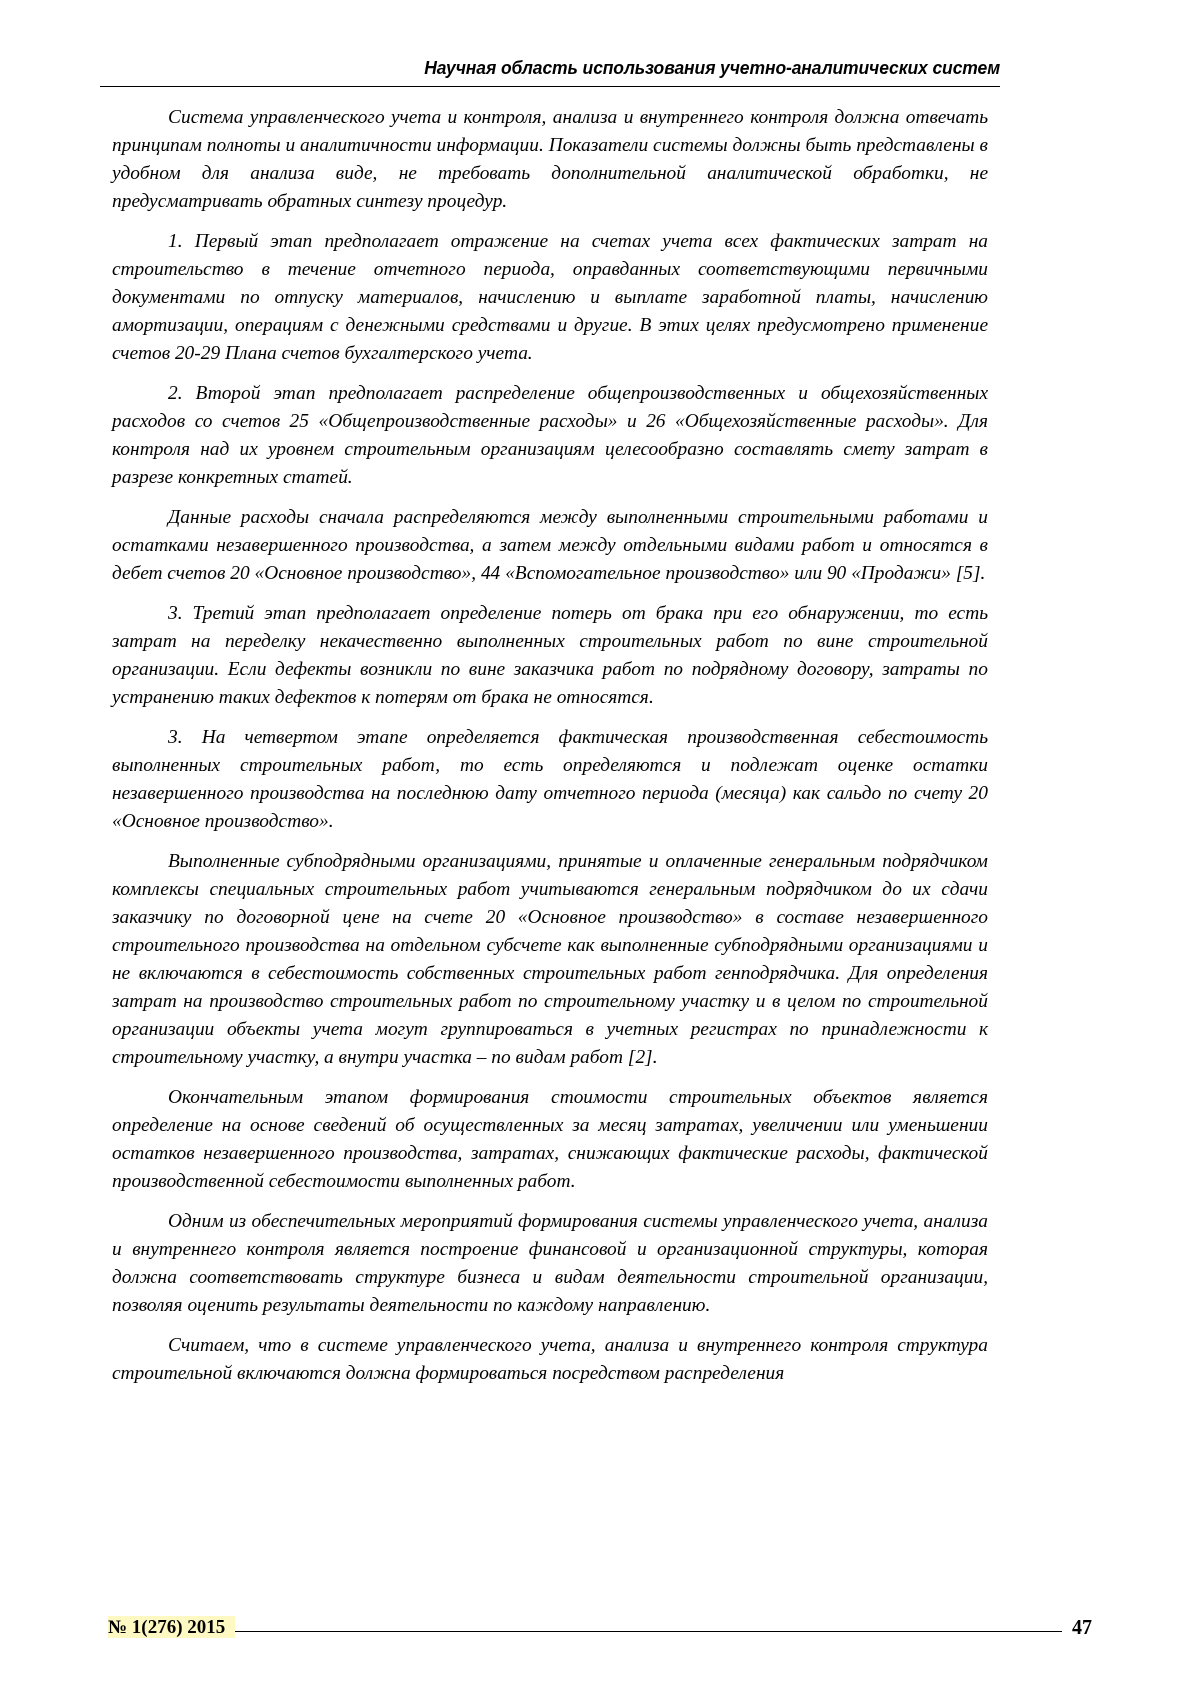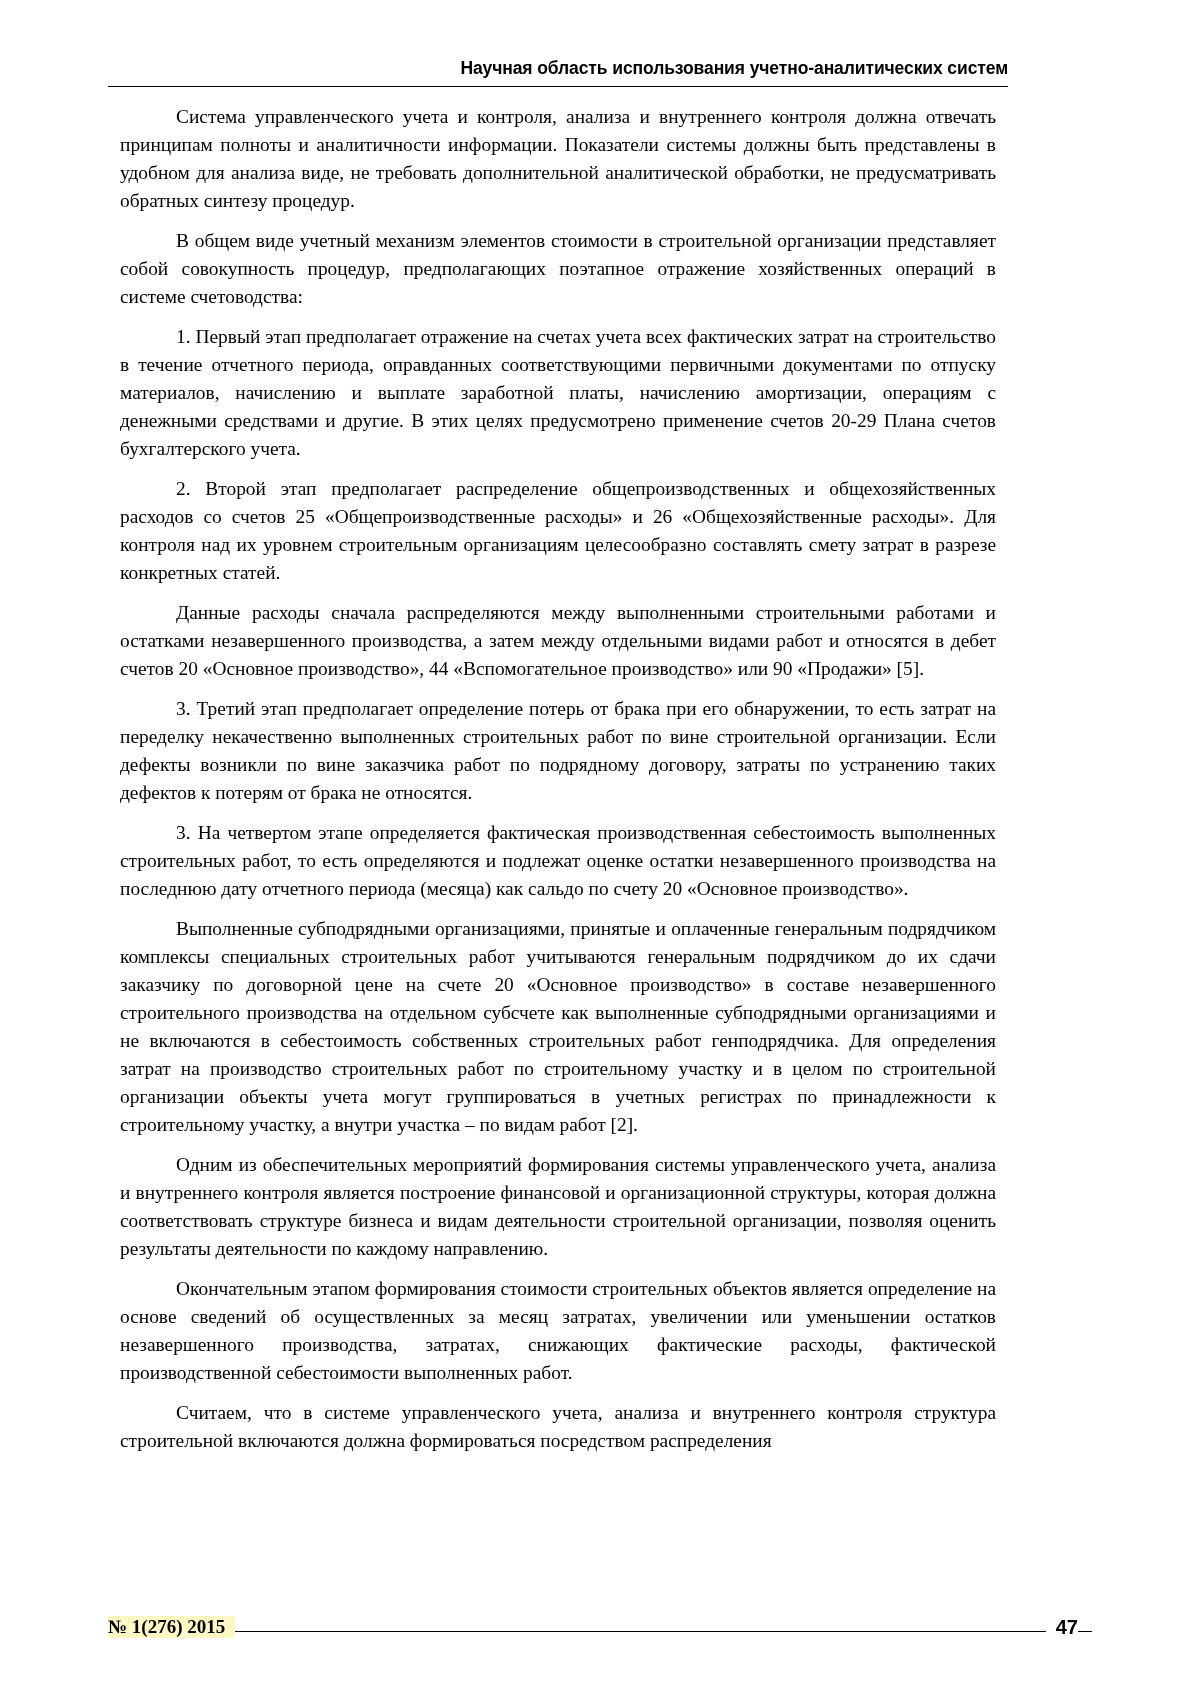--- a/index.html
+++ b/index.html
@@ -12,23 +12,24 @@
     width: 1200px;
     height: 1698px;
     margin: 0 auto;
     background: #ffffff;
     font-family: "Liberation Serif", "DejaVu Serif", serif;
     color: #000000;
     box-sizing: border-box;
   }
   .content {
     position: absolute;
-    left: 108px;
+    left: 100px;
     top: 58px;
     width: 900px;
+    font-style: italic;
   }
   .header {
     text-align: right;
     font-family: "Liberation Sans", sans-serif;
     font-weight: bold;
     font-size: 17.5px;
     letter-spacing: -0.1px;
     color: #000;
     padding-bottom: 5px;
     white-space: nowrap;
@@ -60,23 +61,23 @@
     top: 0;
     font-family: "Liberation Serif", serif;
     font-weight: bold;
     font-size: 19px;
     background: #fef9c3;
     padding-right: 10px;
     z-index: 2;
   }
   .footer-right {
     position: absolute;
-    right: 14px;
+    right: 0;
     top: 0;
-    font-family: Liberation Sans, sans-serif;
+    font-family: Liberation Serif, serif;
     font-weight: bold;
     font-size: 20px;
     background: #fff;
     padding-left: 10px;
     z-index: 2;
     text-align: right;
   }
   .footer-rule {
     position: absolute;
     left: 0;
@@ -90,29 +91,28 @@
 <body>
 
 <div class="page">
 
   <div class="content">
 
     <div class="header">Научная область использования учетно-аналитических систем</div>
     <div class="header-rule"></div>
 
     <p class="para">Система управленческого учета и контроля, анализа и внутреннего контроля должна отвечать принципам полноты и аналитичности информации. Показатели системы должны быть представлены в удобном для анализа виде, не требовать дополнительной аналитической обработки, не предусматривать обратных синтезу процедур.</p>
-    <p class="para">В общем виде учетный механизм элементов стоимости в строительной организации представляет собой совокупность процедур, предполагающих поэтапное отражение хозяйственных операций в системе счетоводства:</p>
     <p class="para">1. Первый этап предполагает отражение на счетах учета всех фактических затрат на строительство в течение отчетного периода, оправданных соответствующими первичными документами по отпуску материалов, начислению и выплате заработной платы, начислению амортизации, операциям с денежными средствами и другие. В этих целях предусмотрено применение счетов 20-29 Плана счетов бухгалтерского учета.</p>
     <p class="para">2. Второй этап предполагает распределение общепроизводственных и общехозяйственных расходов со счетов 25 «Общепроизводственные расходы» и 26 «Общехозяйственные расходы». Для контроля над их уровнем строительным организациям целесообразно составлять смету затрат в разрезе конкретных статей.</p>
     <p class="para">Данные расходы сначала распределяются между выполненными строительными работами и остатками незавершенного производства, а затем между отдельными видами работ и относятся в дебет счетов 20 «Основное производство», 44 «Вспомогательное производство» или 90 «Продажи» [5].</p>
     <p class="para">3. Третий этап предполагает определение потерь от брака при его обнаружении, то есть затрат на переделку некачественно выполненных строительных работ по вине строительной организации. Если дефекты возникли по вине заказчика работ по подрядному договору, затраты по устранению таких дефектов к потерям от брака не относятся.</p>
     <p class="para">3. На четвертом этапе определяется фактическая производственная себестоимость выполненных строительных работ, то есть определяются и подлежат оценке остатки незавершенного производства на последнюю дату отчетного периода (месяца) как сальдо по счету 20 «Основное производство».</p>
     <p class="para">Выполненные субподрядными организациями, принятые и оплаченные генеральным подрядчиком комплексы специальных строительных работ учитываются генеральным подрядчиком до их сдачи заказчику по договорной цене на счете 20 «Основное производство» в составе незавершенного строительного производства на отдельном субсчете как выполненные субподрядными организациями и не включаются в себестоимость собственных строительных работ генподрядчика. Для определения затрат на производство строительных работ по строительному участку и в целом по строительной организации объекты учета могут группироваться в учетных регистрах по принадлежности к строительному участку, а внутри участка – по видам работ [2].</p>
+    <p class="para">Окончательным этапом формирования стоимости строительных объектов является определение на основе сведений об осуществленных за месяц затратах, увеличении или уменьшении остатков незавершенного производства, затратах, снижающих фактические расходы, фактической производственной себестоимости выполненных работ.</p>
     <p class="para">Одним из обеспечительных мероприятий формирования системы управленческого учета, анализа и внутреннего контроля является построение финансовой и организационной структуры, которая должна соответствовать структуре бизнеса и видам деятельности строительной организации, позволяя оценить результаты деятельности по каждому направлению.</p>
-    <p class="para">Окончательным этапом формирования стоимости строительных объектов является определение на основе сведений об осуществленных за месяц затратах, увеличении или уменьшении остатков незавершенного производства, затратах, снижающих фактические расходы, фактической производственной себестоимости выполненных работ.</p>
     <p class="para">Считаем, что в системе управленческого учета, анализа и внутреннего контроля структура строительной включаются должна формироваться посредством распределения</p>
 
   </div>
 
   <div class="footer">
     <div class="footer-rule"></div>
     <div class="footer-left">№ 1(276) 2015</div>
     <div class="footer-right">47</div>
   </div>
 

